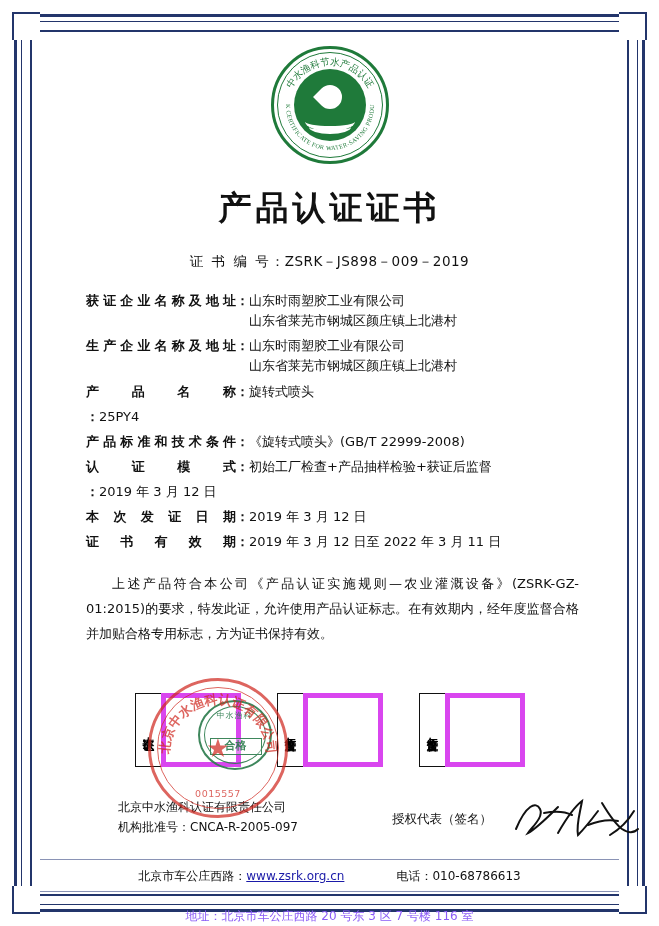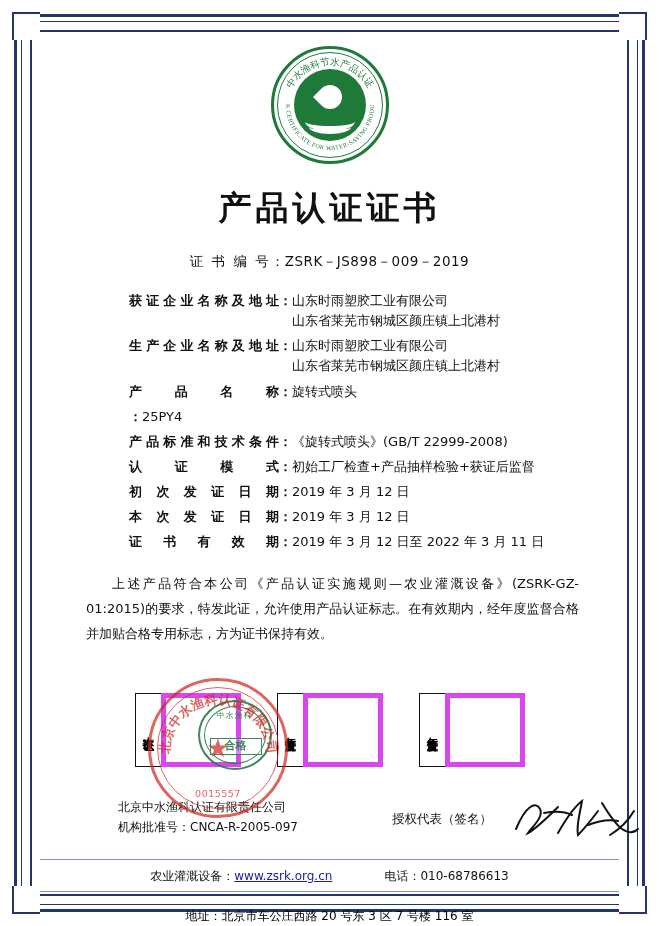--- a/index.html
+++ b/index.html
@@ -131,21 +131,20 @@
     padding-left: 46px;
     padding-right: 20px;
     font-size: 13px;
     color: #111;
   }
   .field-row {
     display: flex;
     align-items: flex-start;
     margin-bottom: 5px;
     line-height: 1.55;
-    margin-left: 43px;
   }
   .field-label {
     width: 150px;
     flex: 0 0 150px;
     text-align: justify;
     text-align-last: justify;
     font-weight: bold;
     white-space: nowrap;
   }
   .field-colon { flex: 0 0 10px; font-weight: bold; }
@@ -311,21 +310,21 @@
     justify-content: center;
     gap: 52px;
     font-size: 12px;
     padding-top: 8px;
     color: #111;
   }
   .footer-row a { color: #1a1aa8; text-decoration: underline; }
   .footer-bottom {
     text-align: center;
     font-size: 12px;
-    color: #000000;
+    color: #8b5cf6;
     margin-top: 16px;
   }
   .footer-line2 {
     border-top: 1px solid #8a93b5;
     margin-top: 6px;
   }
 </style>
 </head>
 <body>
 
@@ -406,21 +405,20 @@
         <div class="field-value">《旋转式喷头》(GB/T 22999-2008)</div>
       </div>
 
       <div class="field-row">
         <div class="field-label">认 证 模 式</div>
         <div class="field-colon">：</div>
         <div class="field-value">初始工厂检查+产品抽样检验+获证后监督</div>
       </div>
 
       <div class="field-row">
-        <div class="field-label">初 次 发 证 日 期</div>
         <div class="field-colon">：</div>
         <div class="field-value">2019 年 3 月 12 日</div>
       </div>
 
       <div class="field-row">
         <div class="field-label">本 次 发 证 日 期</div>
         <div class="field-colon">：</div>
         <div class="field-value">2019 年 3 月 12 日</div>
       </div>
 
@@ -480,21 +478,21 @@
             <path d="M92,14 C98,24 104,34 112,40 C118,44 124,44 128,40"></path>
             <path d="M100,46 C110,40 118,32 124,22"></path>
           </g>
         </svg>
       </div>
     </div>
 
     <div class="footer-line"></div>
     <div class="footer-row">
       <div>
-        <span>农业灌溉设备：</span><a href="#">www.zsrk.org.cn</a>
+        <span>北京市车公庄西路：</span><a href="#">www.zsrk.org.cn</a>
       </div>
       <div>电话：010-68786613</div>
     </div>
     <div class="footer-line2"></div>
     <div class="footer-bottom">地址：北京市车公庄西路 20 号东 3 区 7 号楼 116 室</div>
 
   </div>
 
   <div class="seal-red">
     <div class="sr-inner"></div>

